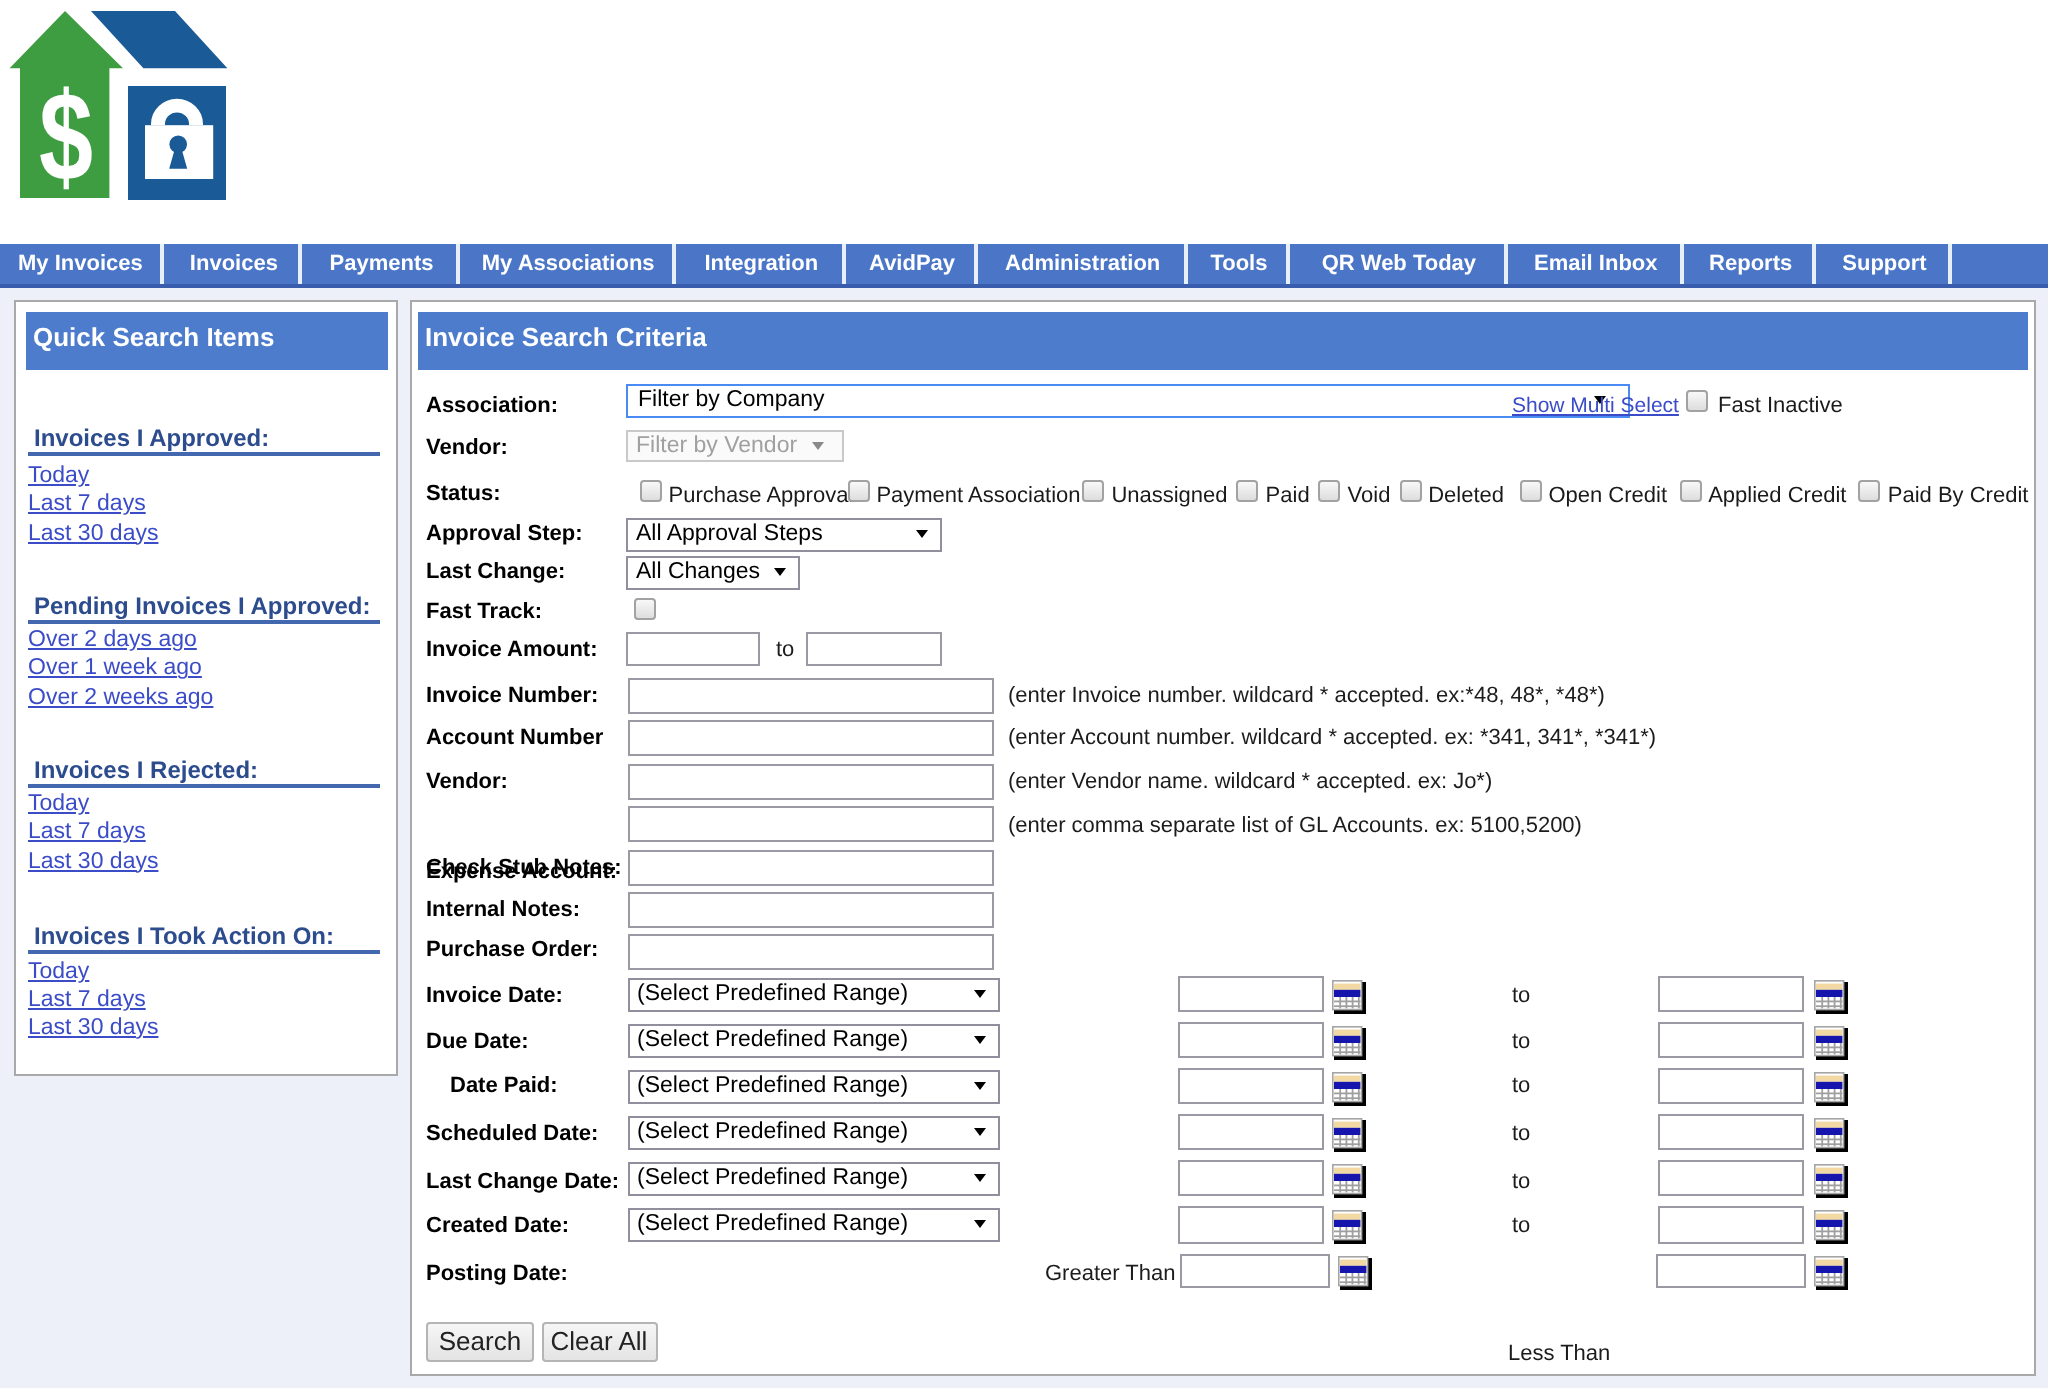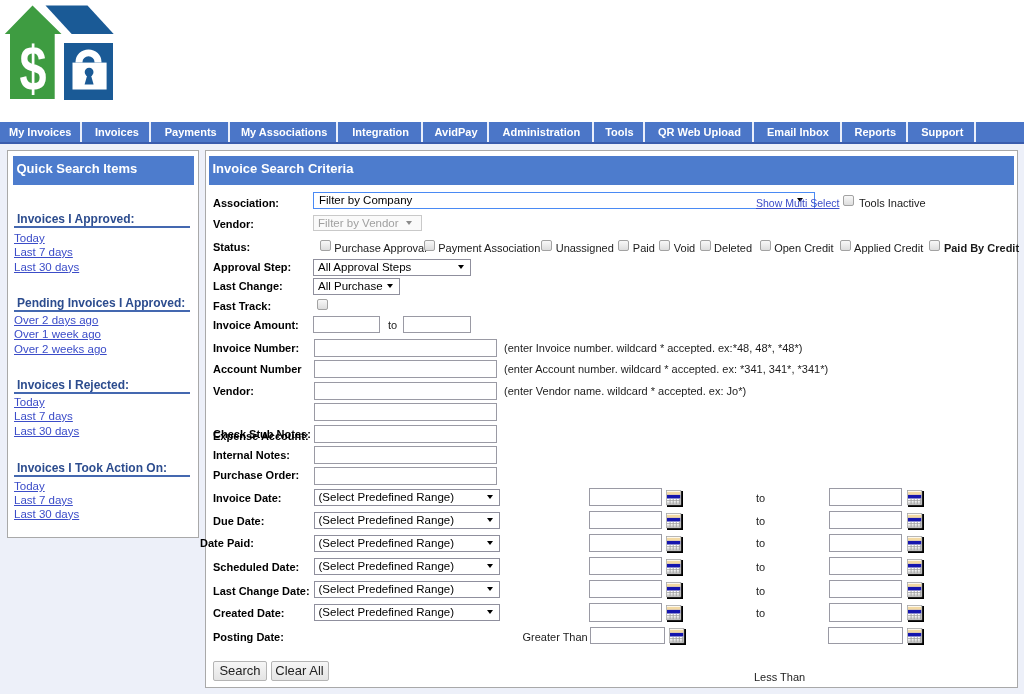--- a/index.html
+++ b/index.html
@@ -38,21 +38,21 @@
   </svg>
   <div id="nav">
 <div class="tab" style="left:0px; width:82.4px;">My Invoices</div>
 <div class="tab" style="left:84.4px; width:67.1px;">Invoices</div>
 <div class="tab" style="left:153.5px; width:76.5px;">Payments</div>
 <div class="tab" style="left:232px; width:106.19999999999999px;">My Associations</div>
 <div class="tab" style="left:340.2px; width:82.90000000000003px;">Integration</div>
 <div class="tab" style="left:425.1px; width:63.89999999999998px;">AvidPay</div>
 <div class="tab" style="left:491px; width:102.70000000000005px;">Administration</div>
 <div class="tab" style="left:595.7px; width:49.59999999999991px;">Tools</div>
-<div class="tab" style="left:647.3px; width:106.30000000000007px;">QR Web Upload</div>
+<div class="tab" style="left:647.3px; width:106.30000000000007px;">QR Web Today</div>
 <div class="tab" style="left:755.6px; width:86.60000000000002px;">Email Inbox</div>
 <div class="tab" style="left:844.2px; width:64.29999999999995px;">Reports</div>
 <div class="tab" style="left:910.5px; width:65.5px;">Support</div>
   </div>
   <div id="content"></div>
   <div class="panel" id="sidepanel" style="left:7px; top:150px; width:192px; height:387.5px;"></div>
   <div class="bluebar" style="left:13px; top:156px; width:180.5px; height:29px; line-height:25px; padding-left:3.5px;">Quick Search Items</div>
 <div class="sideheading" style="left:14px; top:211.7px; width:176px; padding-left:3px; padding-bottom:0px;">Invoices I Approved:</div>
 <div class="sidelink" style="left:14px; top:232.0px;">Today</div>
 <div class="sidelink" style="left:14px; top:246.0px;">Last 7 days</div>
@@ -68,63 +68,64 @@
 <div class="sideheading" style="left:14px; top:460.6px; width:176px; padding-left:3px; padding-bottom:0px;">Invoices I Took Action On:</div>
 <div class="sidelink" style="left:14px; top:480.2px;">Today</div>
 <div class="sidelink" style="left:14px; top:494.2px;">Last 7 days</div>
 <div class="sidelink" style="left:14px; top:507.8px;">Last 30 days</div>
   <div class="panel" style="left:205px; top:150px; width:813px; height:537.5px;"></div>
   <div class="bluebar" style="left:209px; top:156px; width:805px; height:29px; line-height:25px; padding-left:3.5px;">Invoice Search Criteria</div>
 <div class="flabel" style="left:213px; top:196.5px;">Association:</div>
 <div class="sel" style="left:313px; top:192px; width:502px; height:17px; border:1px solid #4a8af4;"><span style="padding-left:1px;">Filter by Company</span><span class="arr" style="right:11px;"></span></div>
 <div class="sidelink" style="left:756px; top:197px; font-size:10.5px;">Show Multi Select</div>
 <div class="cb" style="left:842.5px; top:194.5px;"></div>
-<div class="cblabel" style="left:859px; top:196.5px;">Tools Inactive</div>
+<div class="cblabel" style="left:859px; top:196.5px;">Fast Inactive</div>
 <div class="flabel" style="left:213px; top:217.5px;">Vendor:</div>
 <div class="sel" style="left:313px; top:215px; width:109px; height:16px; background:#fafafa; border:1px solid #c9c9c9; color:#a0a0a0;"><span>Filter by Vendor</span><span class="arr" style="border-top-color:#8a8a8a; right:9px;"></span></div>
 <div class="flabel" style="left:213px; top:241px;">Status:</div>
 <div class="cb" style="left:319.8px; top:239.5px;"></div>
 <div class="cblabel" style="left:334.3px; top:241.5px;">Purchase Approval</div>
 <div class="cb" style="left:423.7px; top:239.5px;"></div>
 <div class="cblabel" style="left:438.2px; top:241.5px;">Payment Association</div>
 <div class="cb" style="left:541.2px; top:239.5px;"></div>
 <div class="cblabel" style="left:555.7px; top:241.5px;">Unassigned</div>
 <div class="cb" style="left:618.3px; top:239.5px;"></div>
 <div class="cblabel" style="left:632.8px; top:241.5px;">Paid</div>
 <div class="cb" style="left:659.3px; top:239.5px;"></div>
 <div class="cblabel" style="left:673.8px; top:241.5px;">Void</div>
 <div class="cb" style="left:699.6px; top:239.5px;"></div>
 <div class="cblabel" style="left:714.1px; top:241.5px;">Deleted</div>
 <div class="cb" style="left:759.7px; top:239.5px;"></div>
 <div class="cblabel" style="left:774.2px; top:241.5px;">Open Credit</div>
 <div class="cb" style="left:839.6px; top:239.5px;"></div>
 <div class="cblabel" style="left:854.1px; top:241.5px;">Applied Credit</div>
 <div class="cb" style="left:929.4px; top:239.5px;"></div>
-<div class="cblabel" style="left:943.9px; top:241.5px;font-weight:bold;">Paid By Credit</div>
+<div class="cblabel" style="left:943.9px; top:241.5px;">Paid By Credit</div>
 <div class="flabel" style="left:213px; top:261px;">Approval Step:</div>
 <div class="sel " style="left:313px; top:258.5px; width:158px; height:17px; "><span style="">All Approval Steps</span><span class="arr"></span></div>
 <div class="flabel" style="left:213px; top:279.5px;">Last Change:</div>
-<div class="sel " style="left:313px; top:277.5px; width:87px; height:17px; "><span style="">All Purchase</span><span class="arr"></span></div>
+<div class="sel " style="left:313px; top:277.5px; width:87px; height:17px; "><span style="">All Changes</span><span class="arr"></span></div>
 <div class="flabel" style="left:213px; top:300px;">Fast Track:</div>
 <div class="cb" style="left:317px; top:298.5px;"></div>
 <div class="flabel" style="left:213px; top:318.5px;">Invoice Amount:</div>
 <div class="inp" style="left:313px; top:315.5px; width:67px; height:17px;"></div>
 <div class="hint" style="left:388px; top:318.5px;">to</div>
 <div class="inp" style="left:403px; top:315.5px; width:68px; height:17px;"></div>
 <div class="flabel" style="left:213px; top:341.5px;">Invoice Number:</div>
 <div class="inp" style="left:314px; top:338.5px; width:183px; height:18px;"></div>
 <div class="hint" style="left:504px; top:341.5px;">(enter Invoice number. wildcard * accepted. ex:*48, 48*, *48*)</div>
 <div class="flabel" style="left:213px; top:363.0px;">Account Number</div>
 <div class="inp" style="left:314px; top:360.0px; width:183px; height:18px;"></div>
 <div class="hint" style="left:504px; top:363.0px;">(enter Account number. wildcard * accepted. ex: *341, 341*, *341*)</div>
 <div class="flabel" style="left:213px; top:385.0px;">Vendor:</div>
 <div class="inp" style="left:314px; top:381.5px; width:183px; height:18px;"></div>
 <div class="hint" style="left:504px; top:385.0px;">(enter Vendor name. wildcard * accepted. ex: Jo*)</div>
 <div class="flabel" style="left:213px; top:430px;">Expense Account:</div>
 <div class="inp" style="left:314px; top:403.0px; width:183px; height:18px;"></div>
+<div class="hint" style="left:504px; top:407.0px;">(enter comma separate list of GL Accounts. ex: 5100,5200)</div>
 <div class="flabel" style="left:213px; top:428.0px;">Check Stub Notes:</div>
 <div class="inp" style="left:314px; top:424.5px; width:183px; height:18px;"></div>
 <div class="flabel" style="left:213px; top:448.5px;">Internal Notes:</div>
 <div class="inp" style="left:314px; top:445.5px; width:183px; height:18px;"></div>
 <div class="flabel" style="left:213px; top:469.0px;">Purchase Order:</div>
 <div class="inp" style="left:314px; top:466.5px; width:183px; height:18px;"></div>
 <div class="flabel" style="left:213px; top:492.3px;">Invoice Date:</div>
 <div class="sel " style="left:313.5px; top:488.7px; width:186.5px; height:17px; "><span style="">(Select Predefined Range)</span><span class="arr"></span></div>
 <div class="inp" style="left:589px; top:487.5px; width:73px; height:18.5px;"></div>
 <svg class="cal" style="left:666px; top:489.7px;" width="17" height="17" viewBox="0 0 17 17">
@@ -187,21 +188,21 @@
 <rect x="1" y="4.9" width="13.2" height="3.6" fill="#1515ae"></rect>
 <g stroke="#9f9f9f" stroke-width="0.9">
 <line x1="1" y1="10.7" x2="14.2" y2="10.7"></line>
         <line x1="1" y1="13.1" x2="14.2" y2="13.1"></line>
 <line x1="4.1" y1="8.5" x2="4.1" y2="14.2"></line>
         <line x1="7.2" y1="8.5" x2="7.2" y2="14.2"></line>
         <line x1="10.3" y1="8.5" x2="10.3" y2="14.2"></line>
         <line x1="13.4" y1="8.5" x2="13.4" y2="14.2"></line>
 </g>
 </svg>
-<div class="flabel" style="left:200px; top:537.4px;">Date Paid:</div>
+<div class="flabel" style="left:225px; top:537.4px;">Date Paid:</div>
 <div class="sel " style="left:313.5px; top:534.7px; width:186.5px; height:17px; "><span style="">(Select Predefined Range)</span><span class="arr"></span></div>
 <div class="inp" style="left:589px; top:533.5px; width:73px; height:18.5px;"></div>
 <svg class="cal" style="left:666px; top:535.7px;" width="17" height="17" viewBox="0 0 17 17">
 <rect x="14.6" y="1" width="2.4" height="16" fill="#000000"></rect>
 <rect x="1" y="14.6" width="16" height="2.4" fill="#000000"></rect>
 <rect x="0.4" y="0.4" width="14.4" height="14.4" fill="#ffffff" stroke="#a5a5a5" stroke-width="0.8"></rect>
 <rect x="1" y="1.8" width="13.2" height="3.1" fill="#f2d9a4"></rect>
 <rect x="1" y="4.9" width="13.2" height="3.6" fill="#1515ae"></rect>
 <g stroke="#9f9f9f" stroke-width="0.9">
 <line x1="1" y1="10.7" x2="14.2" y2="10.7"></line>

